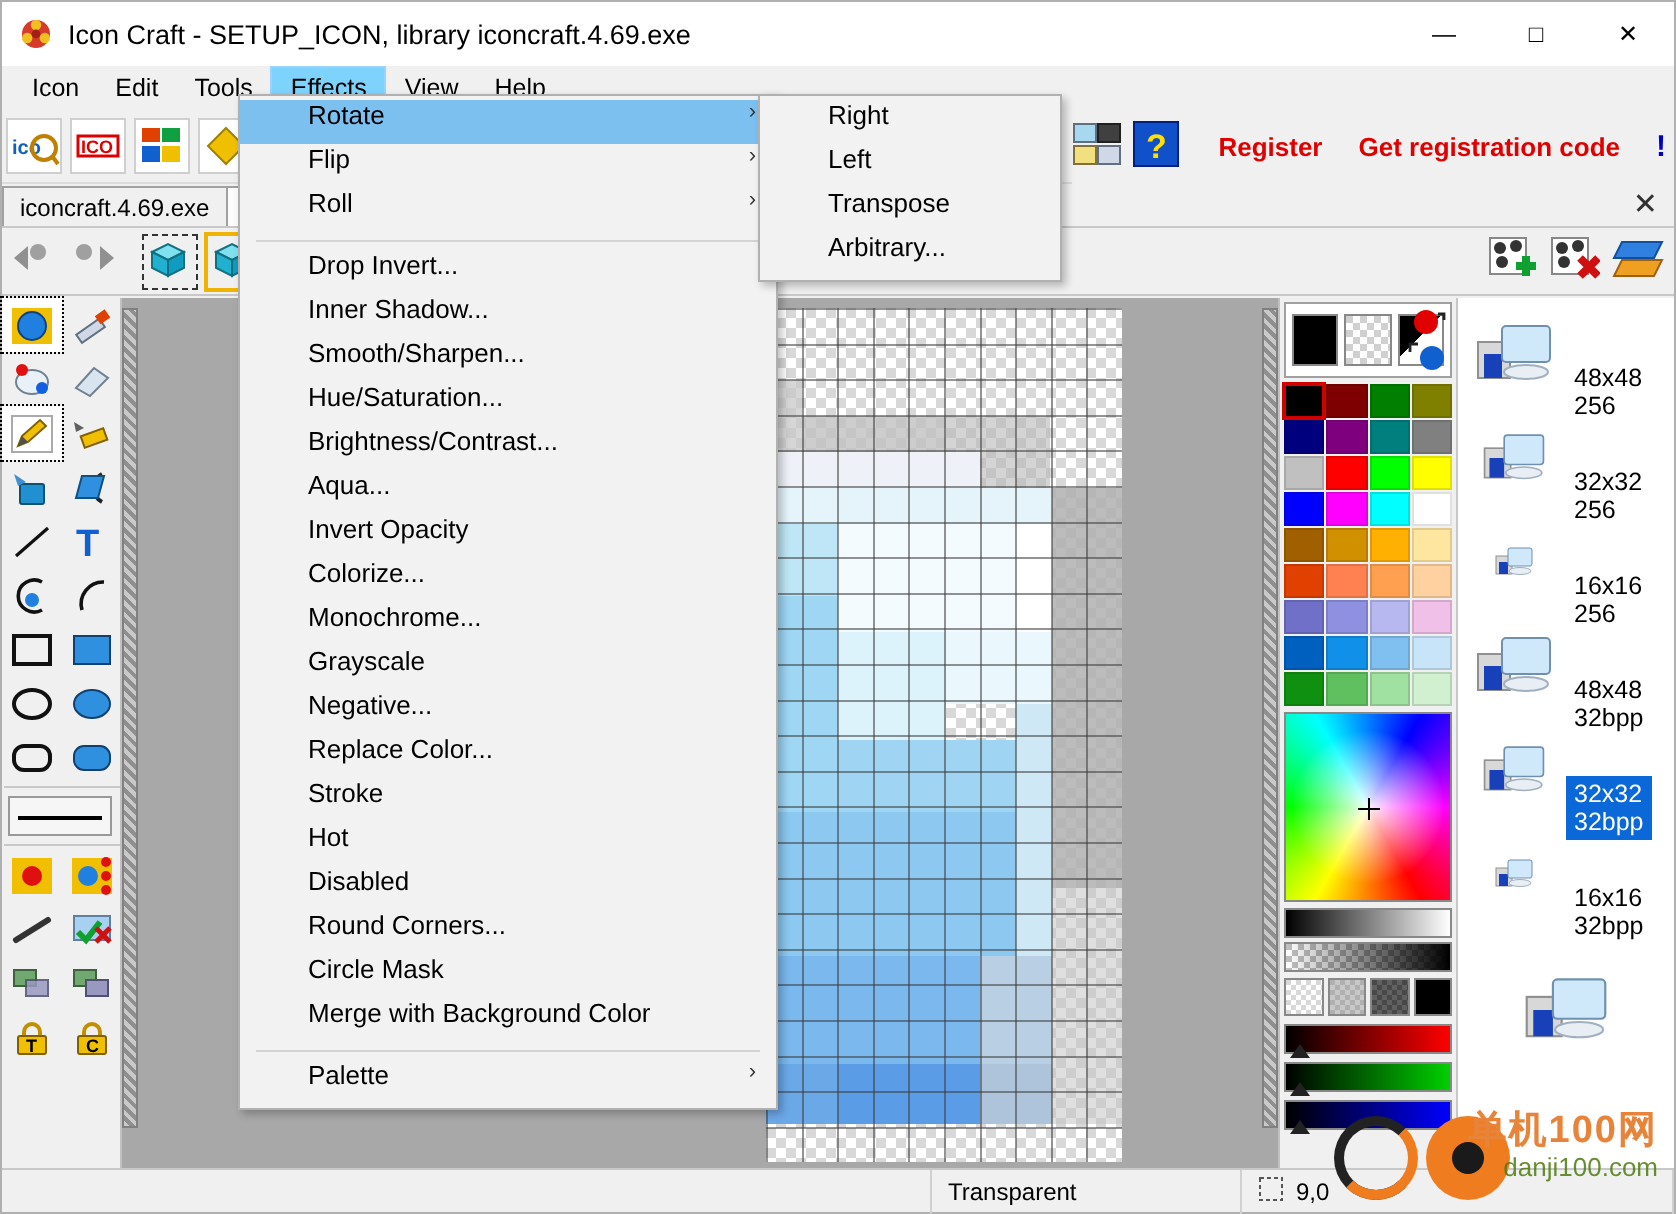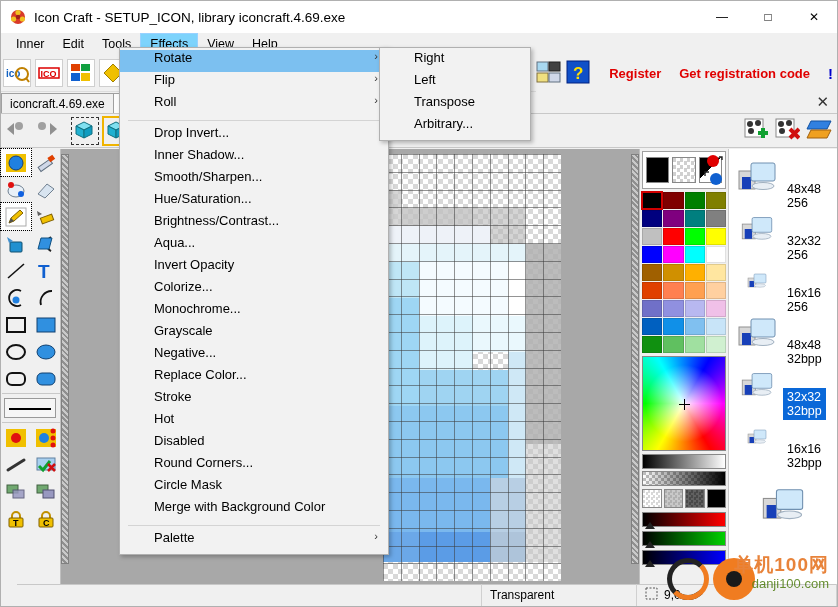--- a/index.html
+++ b/index.html
@@ -94,21 +94,21 @@
   .chan .knob { position:absolute; left:2px; bottom:-3px; width:0;height:0;border-left:5px solid transparent;border-right:5px solid transparent;border-bottom:7px solid #222; }
 
   
   .sizelist { flex:1; border-left:1px solid #c8c8c8; background:#fff; padding-top:2px; overflow:hidden; }
   .sizeitem { display:flex; align-items:center; height:52px; padding-left:2px; }
   .sizeitem .thumb { width:52px; flex:none; display:flex; align-items:center; justify-content:center; }
   .sizeitem .lbl { font-size:12.5px; line-height:14px; padding:2px 4px;margin-top:38px; }
   .sizeitem.sel .lbl { background:#0a68d8; color:#fff; }
 
   
-  .status { position:absolute; left:16px; right:0; bottom:0; height:22px; background:#f0f0f0; border-top:1px solid #c8c8c8; display:flex; align-items:flex-end; font-size:12px; }
+  .status { position:absolute; left:0; right:0; bottom:0; height:22px; background:#f0f0f0; border-top:1px solid #c8c8c8; display:flex; align-items:center; font-size:12px; }
   .stcell { height:22px; display:flex; align-items:center; padding:0 8px; border-right:1px solid #d0d0d0; }
   .st1 { width:465px; }
   .st2 { width:155px; }
   .st3 { flex:1; }
 
   
   .menu { position:absolute; background:#f2f2f2; border:1px solid #b0b0b0; box-shadow:2px 2px 4px rgba(0,0,0,.25); z-index:50; padding:2px 0; }
   .menu .item { height:22px; display:flex; padding:0 12px 0 34px; font-size:13px; white-space:nowrap; position:relative; }
   .menu .item.hl { background:#7cc0f0; }
   .menu .item .arrow { position:absolute; right:10px; font-size:11px; color:#333; }
@@ -143,21 +143,21 @@
     </div>
     <div class="title-text">Icon Craft - SETUP_ICON, library iconcraft.4.69.exe</div>
     <div class="wincontrols">
       <div class="wc">—</div>
       <div class="wc">□</div>
       <div class="wc close">✕</div>
     </div>
   </div>
 
   <div class="menubar">
-    <div class="mi">Inner</div>
+    <div class="mi">Icon</div>
     <div class="mi">Edit</div>
     <div class="mi">Tools</div>
     <div class="mi active">Effects</div>
     <div class="mi">View</div>
     <div class="mi">Help</div>
   </div>
 
   <div class="toolrow1">
     <div class="tbtn">
       <svg width="26" height="26" viewBox="0 0 26 26">

